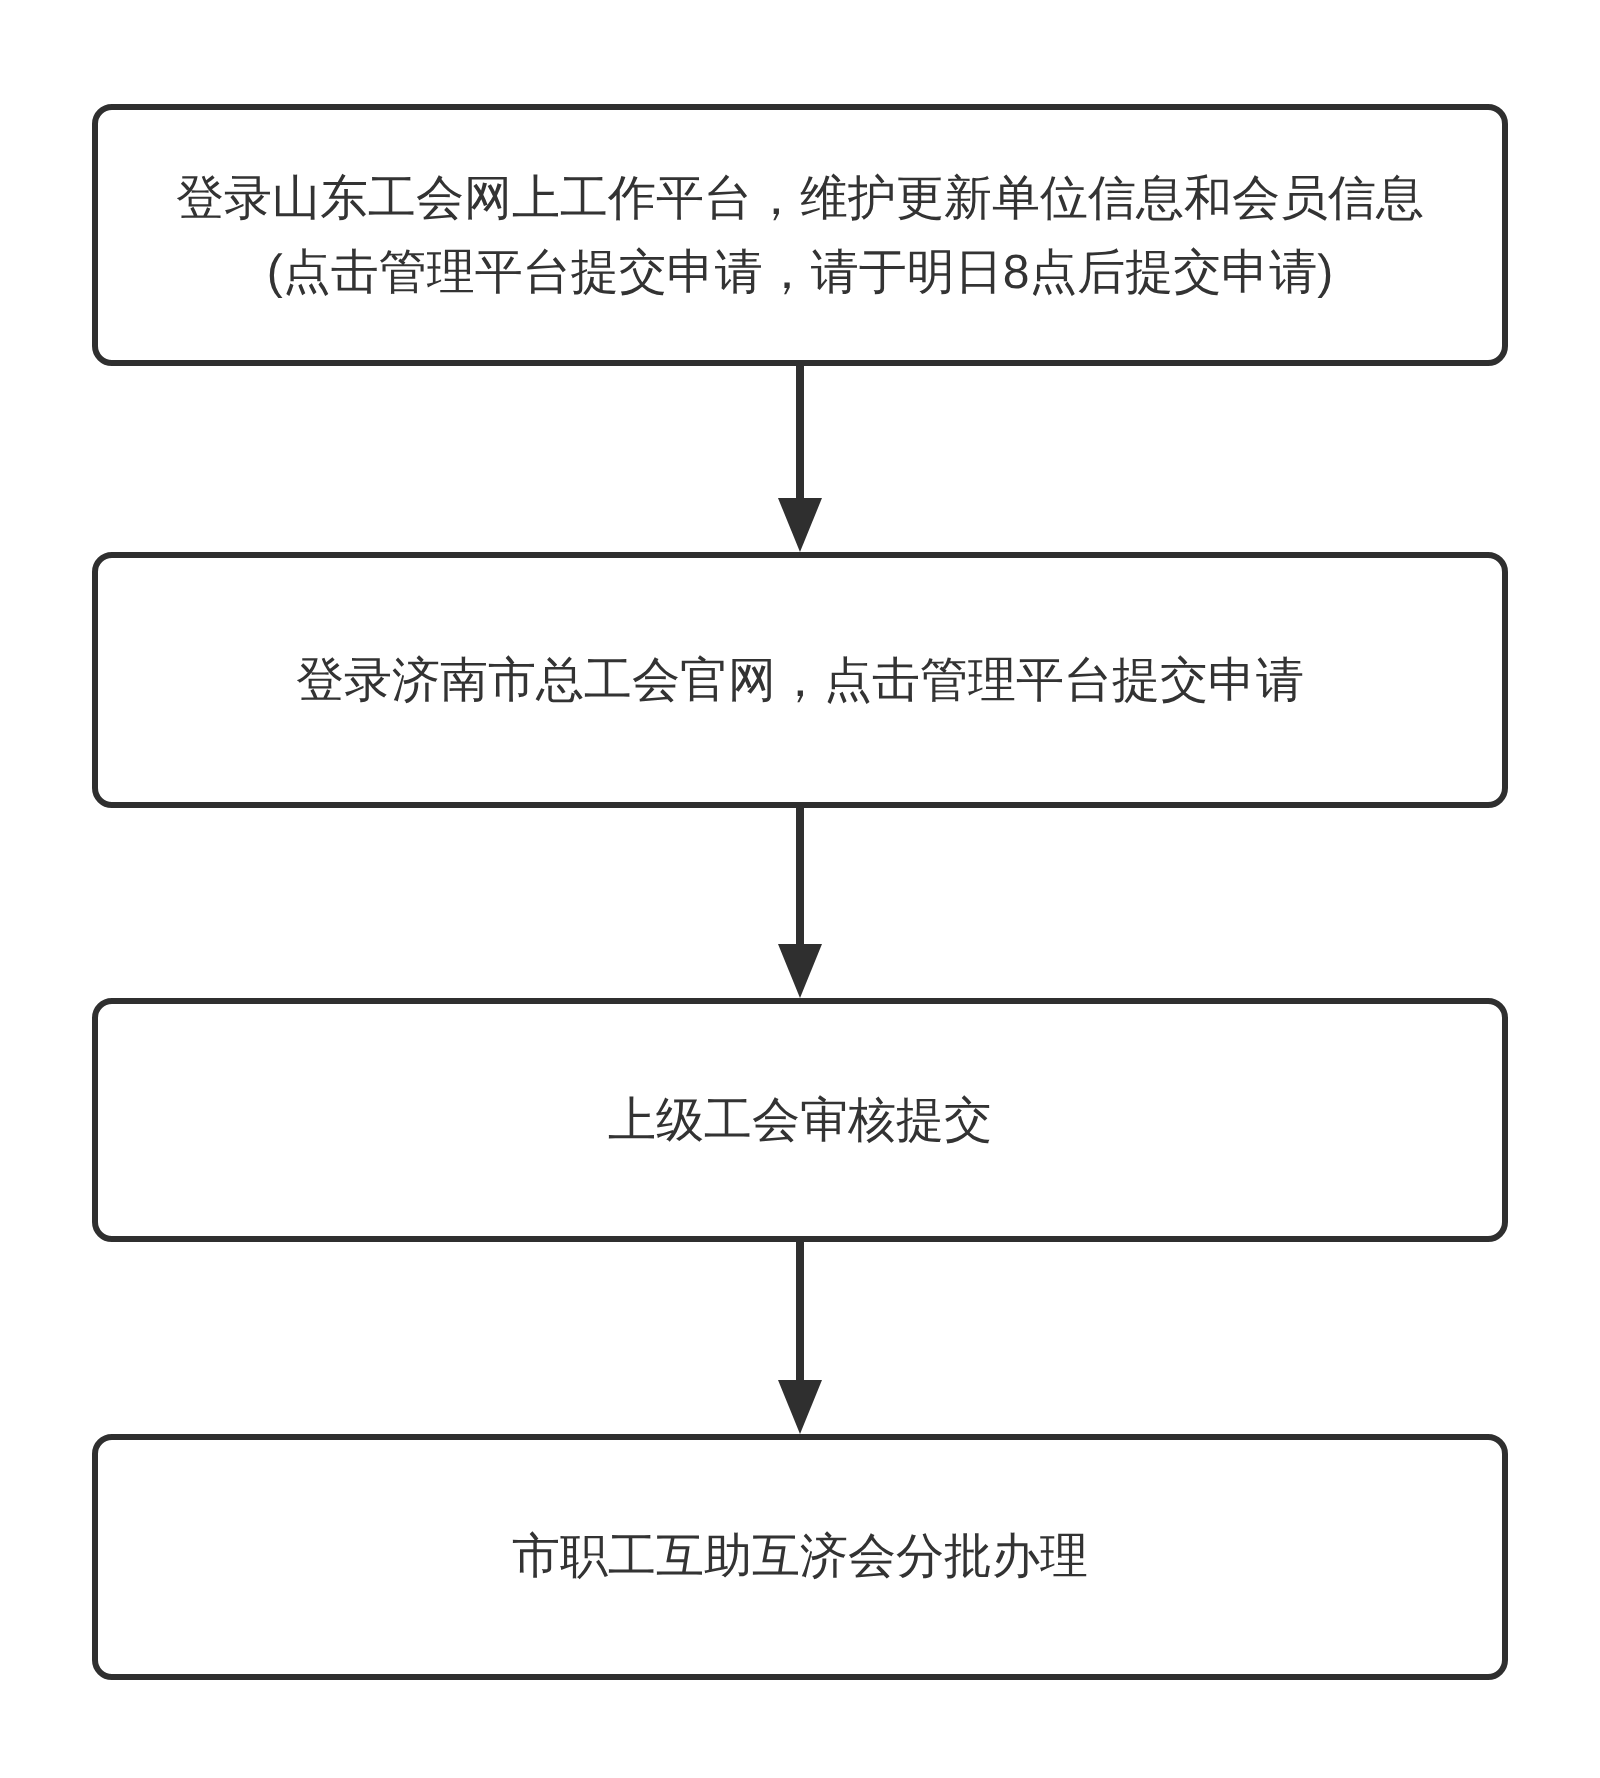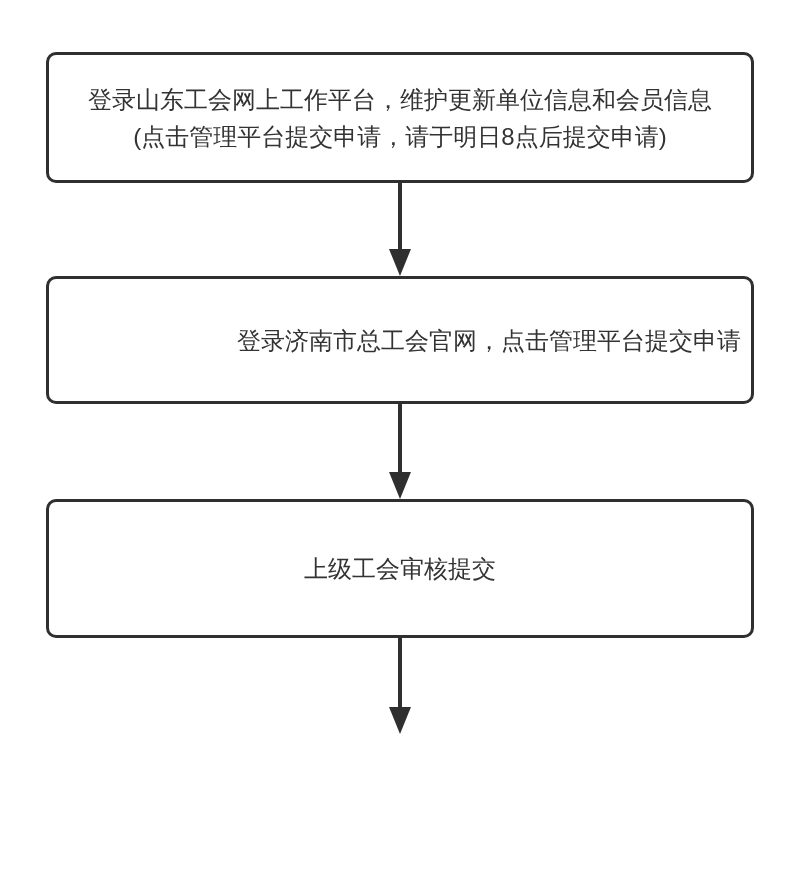--- a/index.html
+++ b/index.html
@@ -34,22 +34,22 @@
     text-align: center;
     color: #333333;
     font-size: 24px;
     line-height: 37px;
     padding: 0 10px;
   }
   .flow-box .line {
     white-space: nowrap;
   }
   .box-1 { height: 131px; }
-  .box-2 { height: 128px; align-items: flex-end; }
-  .box-3 { height: 139px; }
+  .box-2 { height: 128px; }
+  .box-3 { height: 122px; }
   .box-4 { height: 123px; }
 
   .arrow {
     display: flex;
     flex-direction: column;
     align-items: center;
     width: 24px;
   }
   .arrow .shaft {
     width: 4px;
@@ -93,14 +93,17 @@
 
   <div class="flow-box box-3">
     <div class="line">上级工会审核提交</div>
   </div>
 
   <div class="arrow arrow-3">
     <div class="shaft"></div>
     <div class="head"></div>
   </div>
 
+  <div class="flow-box box-4">
+    <div class="line">市职工互助互济会分批办理</div>
+  </div>
 
 </div>
 
 </body></html>

